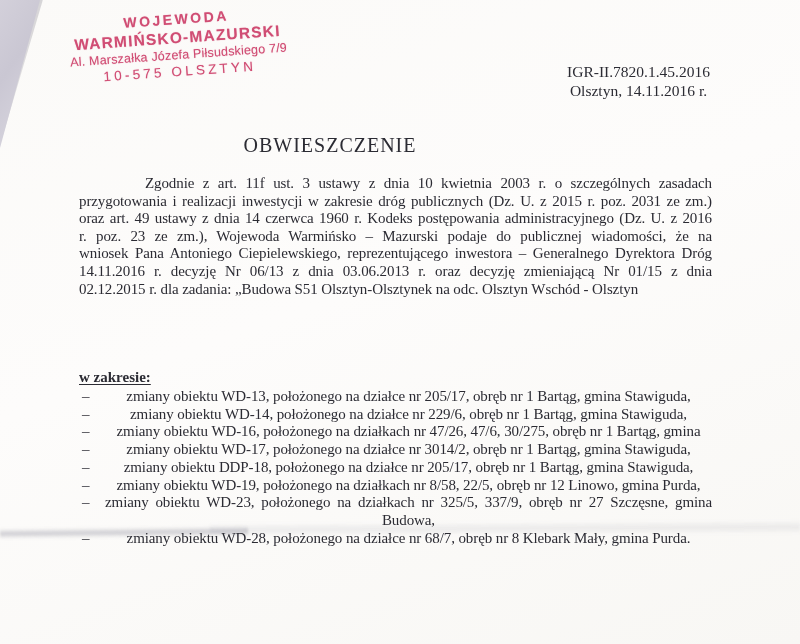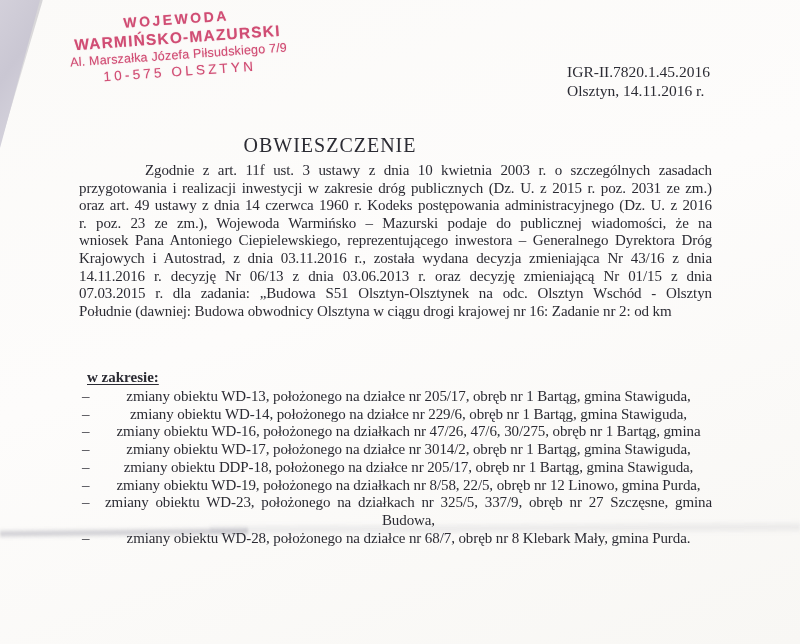--- a/index.html
+++ b/index.html
@@ -43,41 +43,41 @@
     font-family:"Liberation Sans","DejaVu Sans",sans-serif;
     text-shadow:0 0 1px rgba(214,77,116,.45);
   }
   .stamp .s1{font-size:14px;font-weight:bold;letter-spacing:2.5px;line-height:17px;}
   .stamp .s2{font-size:15.5px;font-weight:bold;letter-spacing:1.2px;line-height:19px;}
   .stamp .s3{font-size:12.5px;font-weight:normal;letter-spacing:.2px;line-height:16px;}
   .stamp .s4{font-size:13.5px;font-weight:normal;letter-spacing:3.2px;line-height:18px;}
   
   .ref{
     position:absolute;right:90px;top:63px;
-    text-align:left;font-size:15.5px;line-height:18.5px;
+    text-align:center;font-size:15.5px;line-height:18.5px;
   }
   
   .title{
     position:absolute;left:0;top:134px;width:660px;
     text-align:center;font-size:20px;font-weight:normal;
     letter-spacing:1px;margin:0;
   }
   
   .para{
-    position:absolute;left:79px;top:162px;width:633px;
+    position:absolute;left:79px;top:175px;width:633px;
     font-size:15px;line-height:17.6px;letter-spacing:-.1px;
   }
   .para .l{text-align:justify;}
   .para .l:not(:last-child){text-align-last:justify;}
   .para .l:first-child{text-indent:66px;}
   
   .scope-heading{
     position:absolute;left:79px;top:369px;
     font-size:15px;font-weight:bold;
-    text-decoration:underline;text-underline-offset:2px;margin-left:8px;
+    text-decoration:underline;text-underline-offset:2px;
   }
   
   .list{
     position:absolute;left:79px;top:388px;width:633px;
     font-size:15px;line-height:17.7px;letter-spacing:-.1px;
   }
   .item{position:relative;padding-left:26px;}
   .item .dash{position:absolute;left:3px;top:0;}
   .item .l{text-align:center;}
   .item .l:not(:last-child){text-align:justify;text-align-last:justify;}
@@ -105,24 +105,22 @@
   </div>
 
   <h1 class="title">OBWIESZCZENIE</h1>
 
   <div class="para">
       <div class="l">Zgodnie z art. 11f ust. 3 ustawy z dnia 10 kwietnia 2003 r. o szczególnych zasadach</div>
       <div class="l">przygotowania i realizacji inwestycji w zakresie dróg publicznych (Dz. U. z 2015 r. poz. 2031 ze zm.)</div>
       <div class="l">oraz art. 49 ustawy z dnia 14 czerwca 1960 r. Kodeks postępowania administracyjnego (Dz. U. z 2016</div>
       <div class="l">r. poz. 23 ze zm.), Wojewoda Warmińsko – Mazurski podaje do publicznej wiadomości, że na</div>
       <div class="l">wniosek Pana Antoniego Ciepielewskiego, reprezentującego inwestora – Generalnego Dyrektora Dróg</div>
-      <div class="l">Krajowych i Autostrad, z dnia 03.11.2016 r., została wydana decyzja zmieniająca Nr 43/16 z dnia</div>
       <div class="l">14.11.2016 r. decyzję Nr 06/13 z dnia 03.06.2013 r. oraz decyzję zmieniającą Nr 01/15 z dnia</div>
-      <div class="l">07.03.2015 r. dla zadania: „Budowa S51 Olsztyn-Olsztynek na odc. Olsztyn Wschód - Olsztyn</div>
-      <div class="l">Południe (dawniej: Budowa obwodnicy Olsztyna w ciągu drogi krajowej nr 16: Zadanie nr 2: od km</div>
+      <div class="l">02.12.2015 r. dla zadania: „Budowa S51 Olsztyn-Olsztynek na odc. Olsztyn Wschód - Olsztyn</div>
     </div>
 
   <div class="scope-heading">w zakresie:</div>
 
   <div class="list">
       <div class="item">
         <span class="dash">–</span>
         <div class="l">zmiany obiektu WD-13, położonego na działce nr 205/17, obręb nr 1 Bartąg, gmina Stawiguda,</div>
       </div>
       <div class="item">

